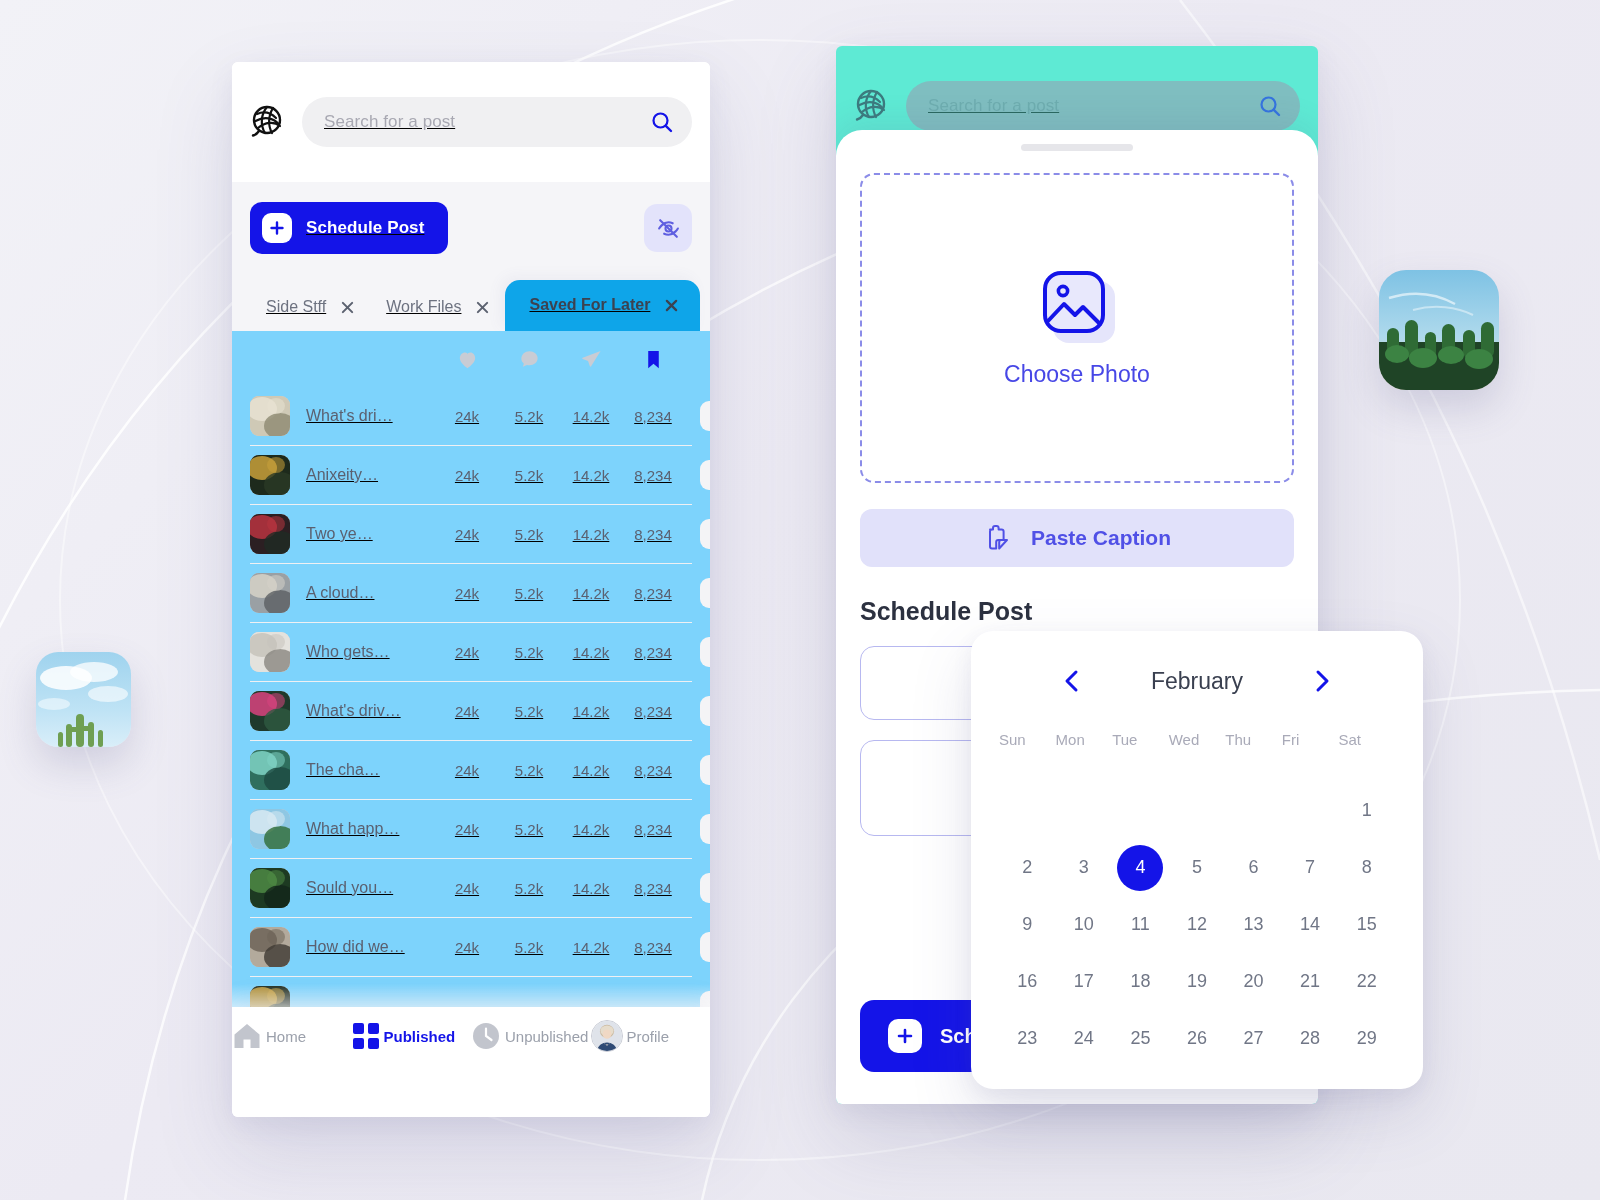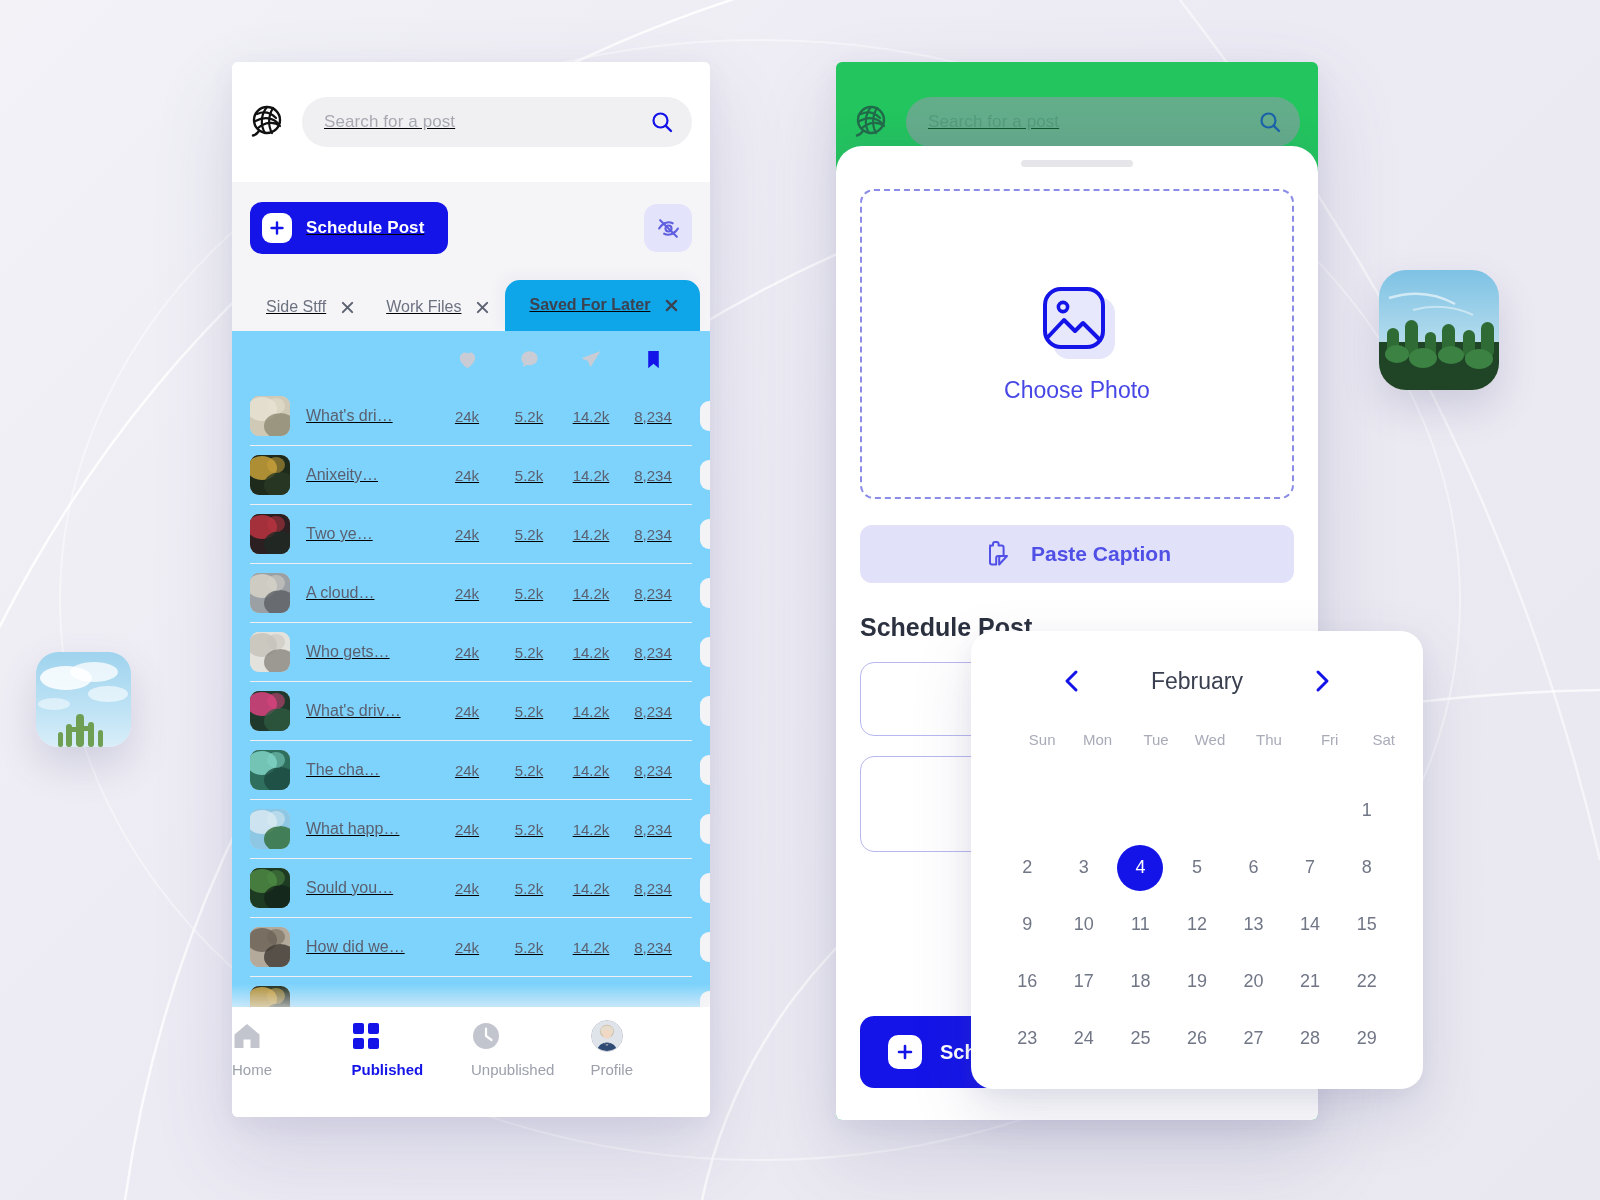--- a/index.html
+++ b/index.html
@@ -157,36 +157,36 @@
 
   
   .p1-nav {
     position: absolute; left: 0; right: 0; bottom: 0;
     height: 110px; background: #fff;
     display: flex; align-items: flex-start; padding-top: 14px;
     box-shadow: 0 -10px 22px rgba(120,120,160,.07);
     z-index: 5;
   }
   .nav-item {
-    flex: 1; display: flex; flex-direction: column;
-    gap: 10px; cursor: pointer;
+    flex: 1; display: flex; flex-direction: row;
+    align-items: center; gap: 4px; cursor: pointer;
   }
   .nav-item .ni-ico { height: 30px; display: flex; align-items: center; }
   .nav-item .ni-lbl { font-size: 15px; color: #9ba0ab; }
   .nav-item.active .ni-lbl { color: #1414e8; font-weight: 700; }
   .avatar-ring {
     width: 32px; height: 32px; border-radius: 50%;
     border: 1.5px solid #c8cbd4; overflow: hidden;
   }
 
   
   #phone-right {
-    left: 836px; top: 62px;
+    left: 836px; top: 46px;
     width: 482px; height: 1058px;
-    background: #22c55e;
+    background: #5eead4;
     box-shadow: 0 34px 80px rgba(90, 90, 140, .18),
                 0 8px 26px rgba(90, 90, 140, .09);
   }
   .p2-dim-header {
     height: 120px;
     display: flex; align-items: center;
     padding: 0 18px 0 16px; gap: 14px;
     opacity: .55;
   }
   .p2-dim-header .searchbar { background: #9a9bb0; }
@@ -266,21 +266,21 @@
     z-index: 30;
   }
   .cal-head {
     display: flex; align-items: center; justify-content: center;
     gap: 52px; height: 48px;
   }
   .cal-arrow { width: 26px; height: 26px; cursor: pointer; }
   .cal-month { font-size: 23px; color: #3a4050; min-width: 120px; text-align: center; }
   .cal-grid { display: grid; grid-template-columns: repeat(7, 1fr); margin-top: 14px; }
   .cal-dow {
-    text-align: right; font-size: 15px; color: #a9aab8;
+    text-align: left; font-size: 15px; color: #a9aab8;
     padding: 12px 0 20px 0;
   }
   .cal-day {
     text-align: center; font-size: 18px; color: #707686;
     height: 57px; display: flex; align-items: center; justify-content: center;
     cursor: pointer;
   }
   .cal-day .d {
     width: 46px; height: 46px; border-radius: 50%;
     display: flex; align-items: center; justify-content: center;

